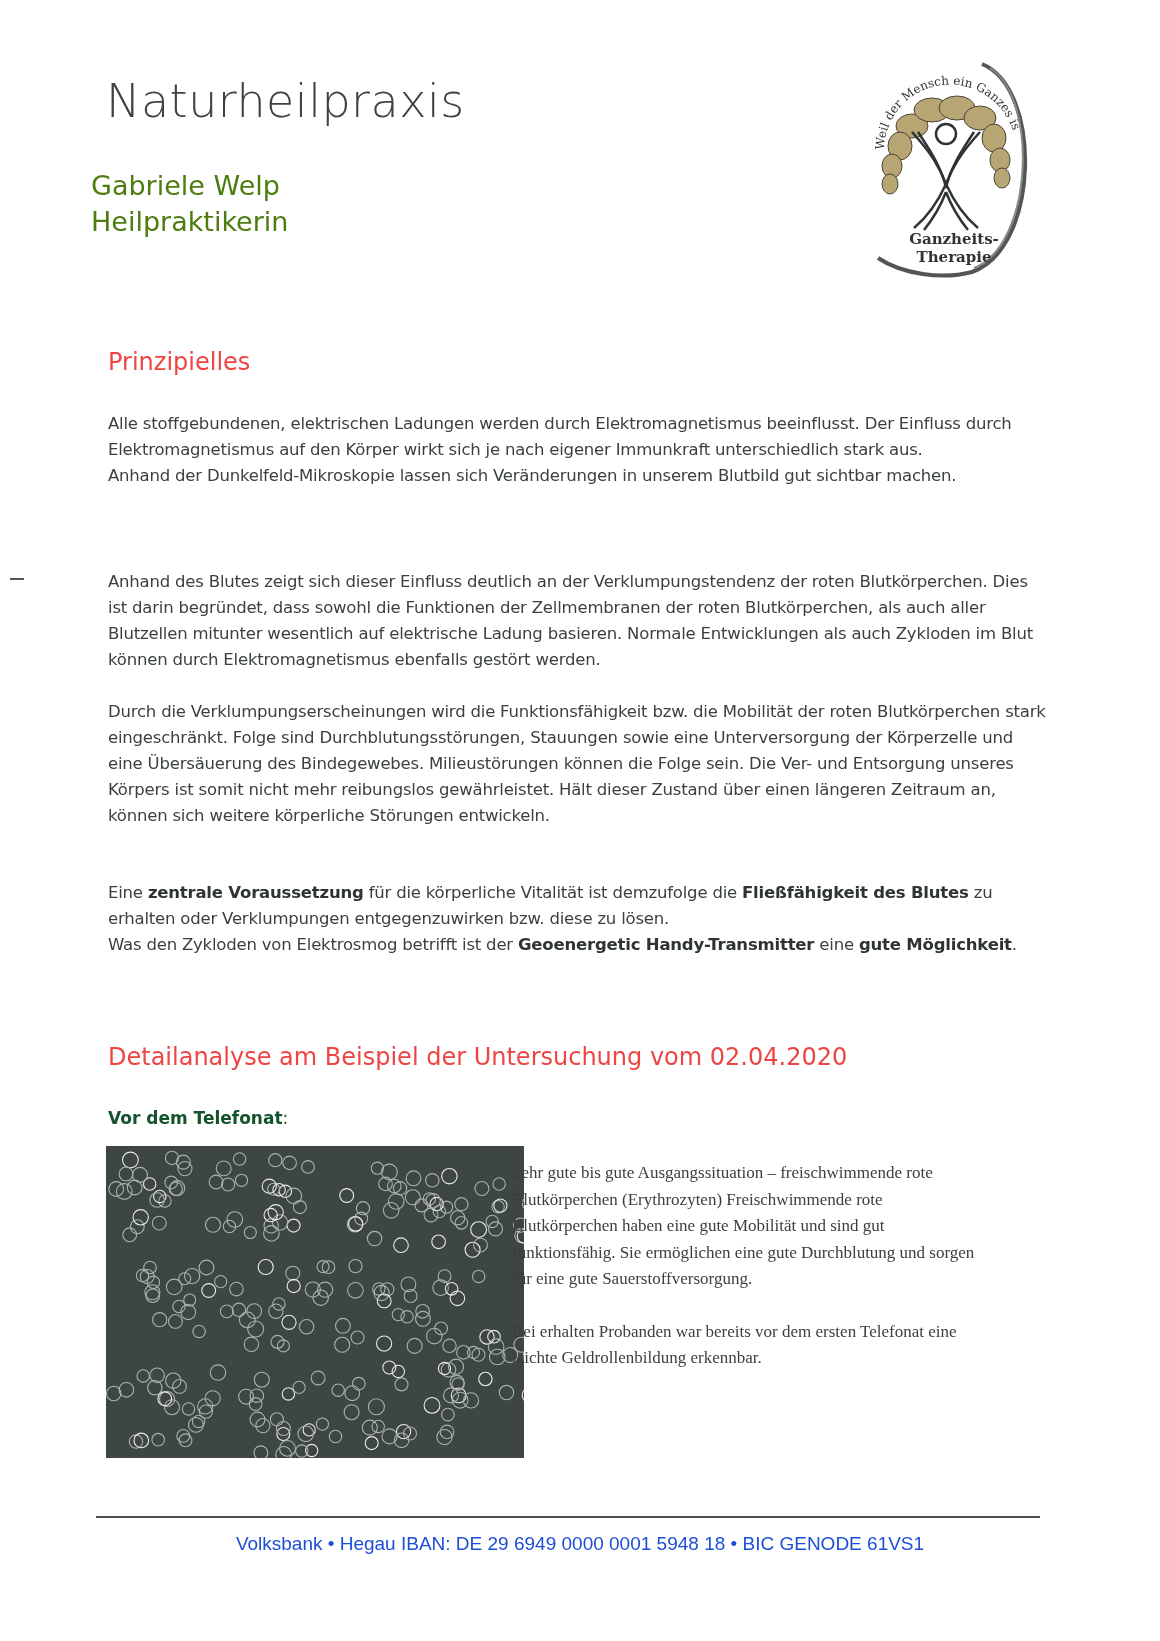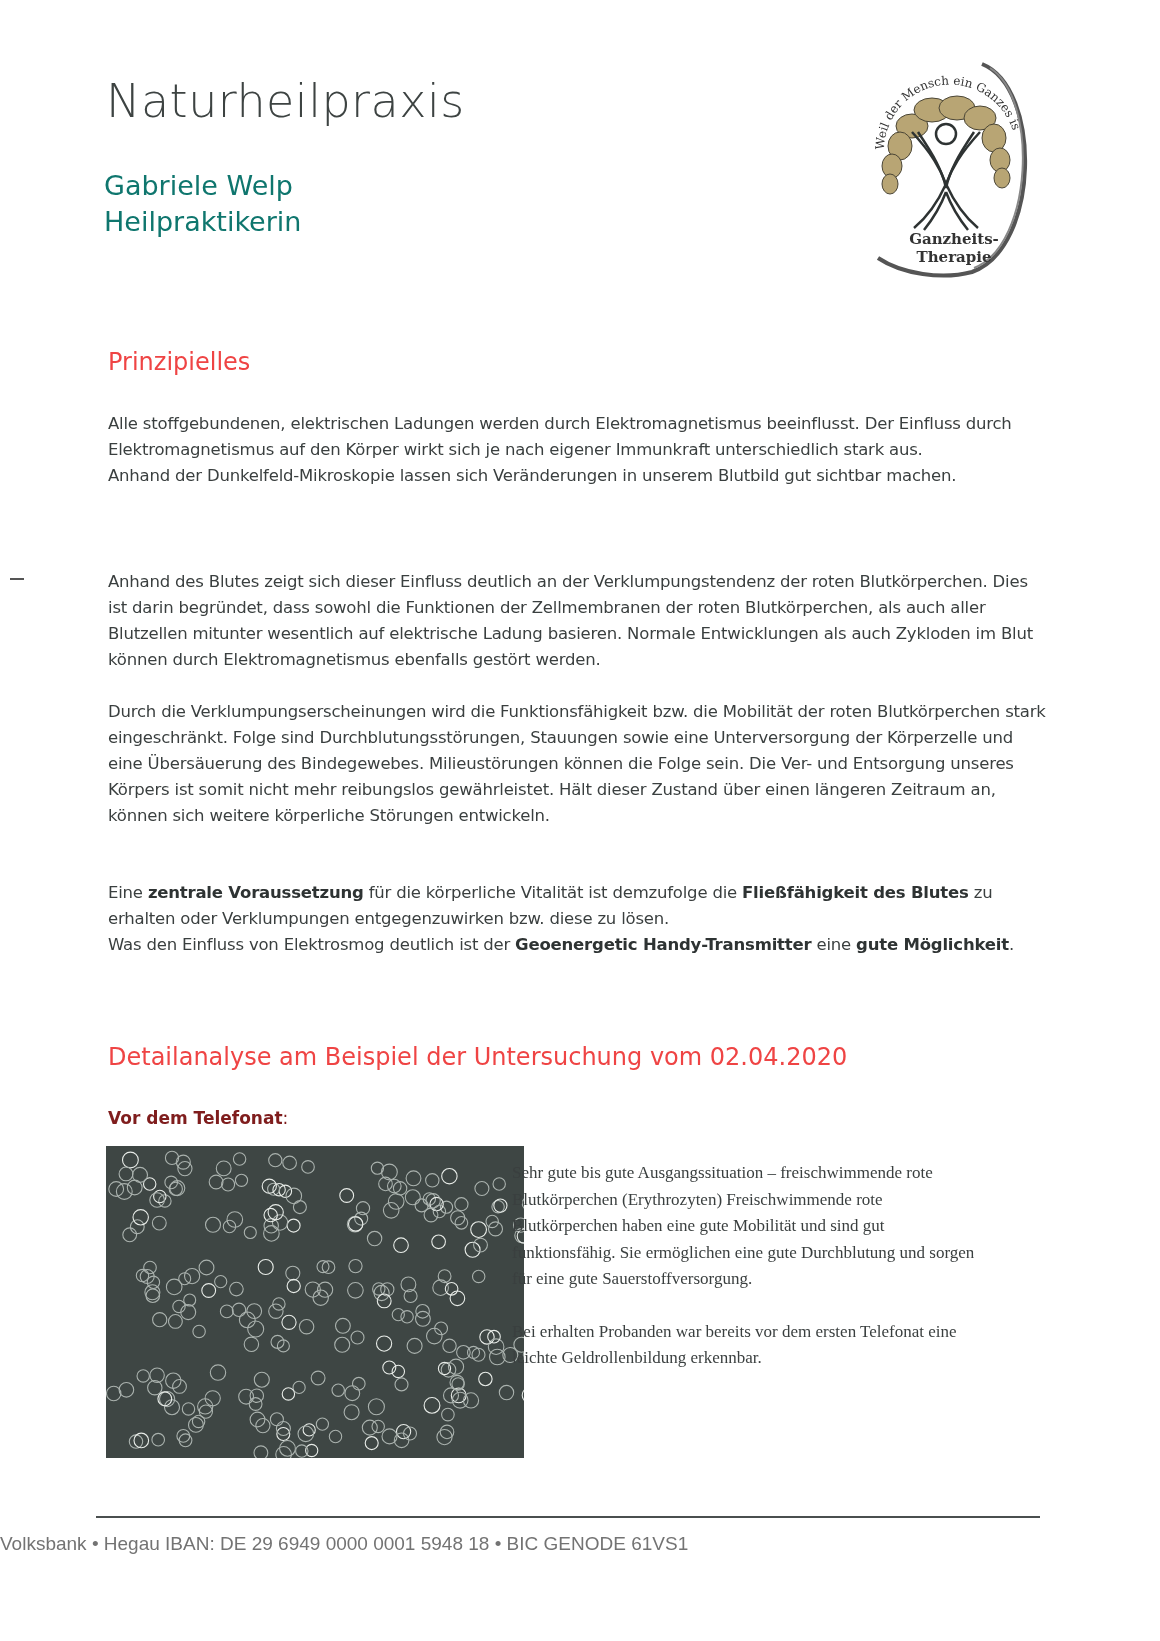--- a/index.html
+++ b/index.html
@@ -6,22 +6,22 @@
   body {
     width: 1160px; height: 1641px; position: relative; overflow: hidden;
     font-family: "Liberation Sans", sans-serif; color: #3a3f3f;
   }
   .brand-title {
     position: absolute; left: 106px; top: 74px;
     font-family: "DejaVu Sans", sans-serif; font-weight: 300;
     font-size: 46px; letter-spacing: 0.5px; color: #3d4342;
   }
   .brand-sub {
-    position: absolute; left: 104px; font-family: "DejaVu Sans", sans-serif;
-    font-size: 27px; color: #0f766e; line-height: 36px;
+    position: absolute; left: 91px; font-family: "DejaVu Sans", sans-serif;
+    font-size: 27px; color: #4d7c0f; line-height: 36px;
   }
   .brand-sub.name { top: 168px; }
   .brand-sub.role { top: 204px; }
 
   .logo { position: absolute; left: 862px; top: 58px; width: 170px; height: 222px; }
 
   .stray-mark { position: absolute; left: 10px; top: 578px; width: 14px; height: 2px; background: #555; }
 
   .h2 {
     position: absolute; left: 108px; color: #ef4444;
@@ -37,43 +37,43 @@
   }
   .para p { margin: 0; }
   .p1 { top: 411px; }
   .p2 { top: 569px; }
   .p3 { top: 699px; }
   .p4 { top: 880px; }
   b { color: #2e3333; }
 
   .sub-label {
     position: absolute; left: 108px; top: 1108px;
-    font-family: "DejaVu Sans", sans-serif; font-size: 17px; font-weight: bold; color: #7f1d1d;
+    font-family: "DejaVu Sans", sans-serif; font-size: 17px; font-weight: bold; color: #14532d;
   }
   .sub-label span.colon { font-weight: normal; }
 
   .micro {
     position: absolute; left: 106px; top: 1146px; width: 418px; height: 312px;
     background: #3e4644; overflow: hidden;
   }
   .micro svg { width: 100%; height: 100%; display: block; }
 
   .side-text {
     position: absolute; left: 512px; top: 1160px; width: 470px;
     font-family: Liberation Serif, serif; font-size: 17px; line-height: 26.5px; color: #3a3f3f;
   }
   .side-text p { margin: 0; }
   .side-text p + p { margin-top: 26px; }
 
   .footer-rule {
     position: absolute; left: 96px; top: 1516px; width: 944px; height: 2px; background: #4a4f4f;
   }
   .footer {
-    position: absolute; left: 0; width: 1160px; top: 1533px; 
-    font-family: "Liberation Sans", sans-serif; font-size: 19px; color: #737373;
+    position: absolute; left: 0; width: 1160px; top: 1533px; text-align: center;
+    font-family: "Liberation Sans", sans-serif; font-size: 19px; color: #1d4ed8;
   }
 </style>
 </head>
 <body>
 
 <div>
 
   <div class="brand-title">Naturheilpraxis</div>
   <div class="brand-sub name">Gabriele Welp</div>
   <div class="brand-sub role">Heilpraktikerin</div>
@@ -130,21 +130,21 @@
   <div class="para p2">
     <p>Anhand des Blutes zeigt sich dieser Einfluss deutlich an der Verklumpungstendenz der roten Blutkörperchen. Dies ist darin begründet, dass sowohl die Funktionen der Zellmembranen der roten Blutkörperchen, als auch aller Blutzellen mitunter wesentlich auf elektrische Ladung basieren. Normale Entwicklungen als auch Zykloden im Blut können durch Elektromagnetismus ebenfalls gestört werden.</p>
   </div>
 
   <div class="para p3">
     <p>Durch die Verklumpungserscheinungen wird die Funktionsfähigkeit bzw. die Mobilität der roten Blutkörperchen stark eingeschränkt. Folge sind Durchblutungsstörungen, Stauungen sowie eine Unterversorgung der Körperzelle und eine Übersäuerung des Bindegewebes. Milieustörungen können die Folge sein. Die Ver- und Entsorgung unseres Körpers ist somit nicht mehr reibungslos gewährleistet. Hält dieser Zustand über einen längeren Zeitraum an, können sich weitere körperliche Störungen entwickeln.</p>
   </div>
 
   <div class="para p4">
     <p><span>Eine </span><b>zentrale Voraussetzung</b><span> für die körperliche Vitalität ist demzufolge die </span><b>Fließfähigkeit des Blutes</b><span> zu erhalten oder Verklumpungen entgegenzuwirken bzw. diese zu lösen.</span></p>
-    <p><span>Was den Einfluss von Elektrosmog deutlich ist der </span><b>Geoenergetic Handy-Transmitter</b><span> eine </span><b>gute Möglichkeit</b><span>.</span></p>
+    <p><span>Was den Zykloden von Elektrosmog betrifft ist der </span><b>Geoenergetic Handy-Transmitter</b><span> eine </span><b>gute Möglichkeit</b><span>.</span></p>
   </div>
 
   <div class="h2 detail">Detailanalyse am Beispiel der Untersuchung vom 02.04.2020</div>
 
   <div class="sub-label"><span>Vor dem Telefonat</span><span class="colon">:</span></div>
 
   <div class="micro" title="Dunkelfeld-Mikroskopie Aufnahme: freischwimmende rote Blutkörperchen">
     <svg id="micro-svg" viewBox="0 0 418 312" preserveAspectRatio="none">
         <circle cx="58.9" cy="54.9" r="6.2" fill="none" stroke="#aab2ae" stroke-width="1.1"></circle>
         <circle cx="53.8" cy="50.5" r="6.2" fill="none" stroke="#e8ece8" stroke-width="1.1"></circle>

